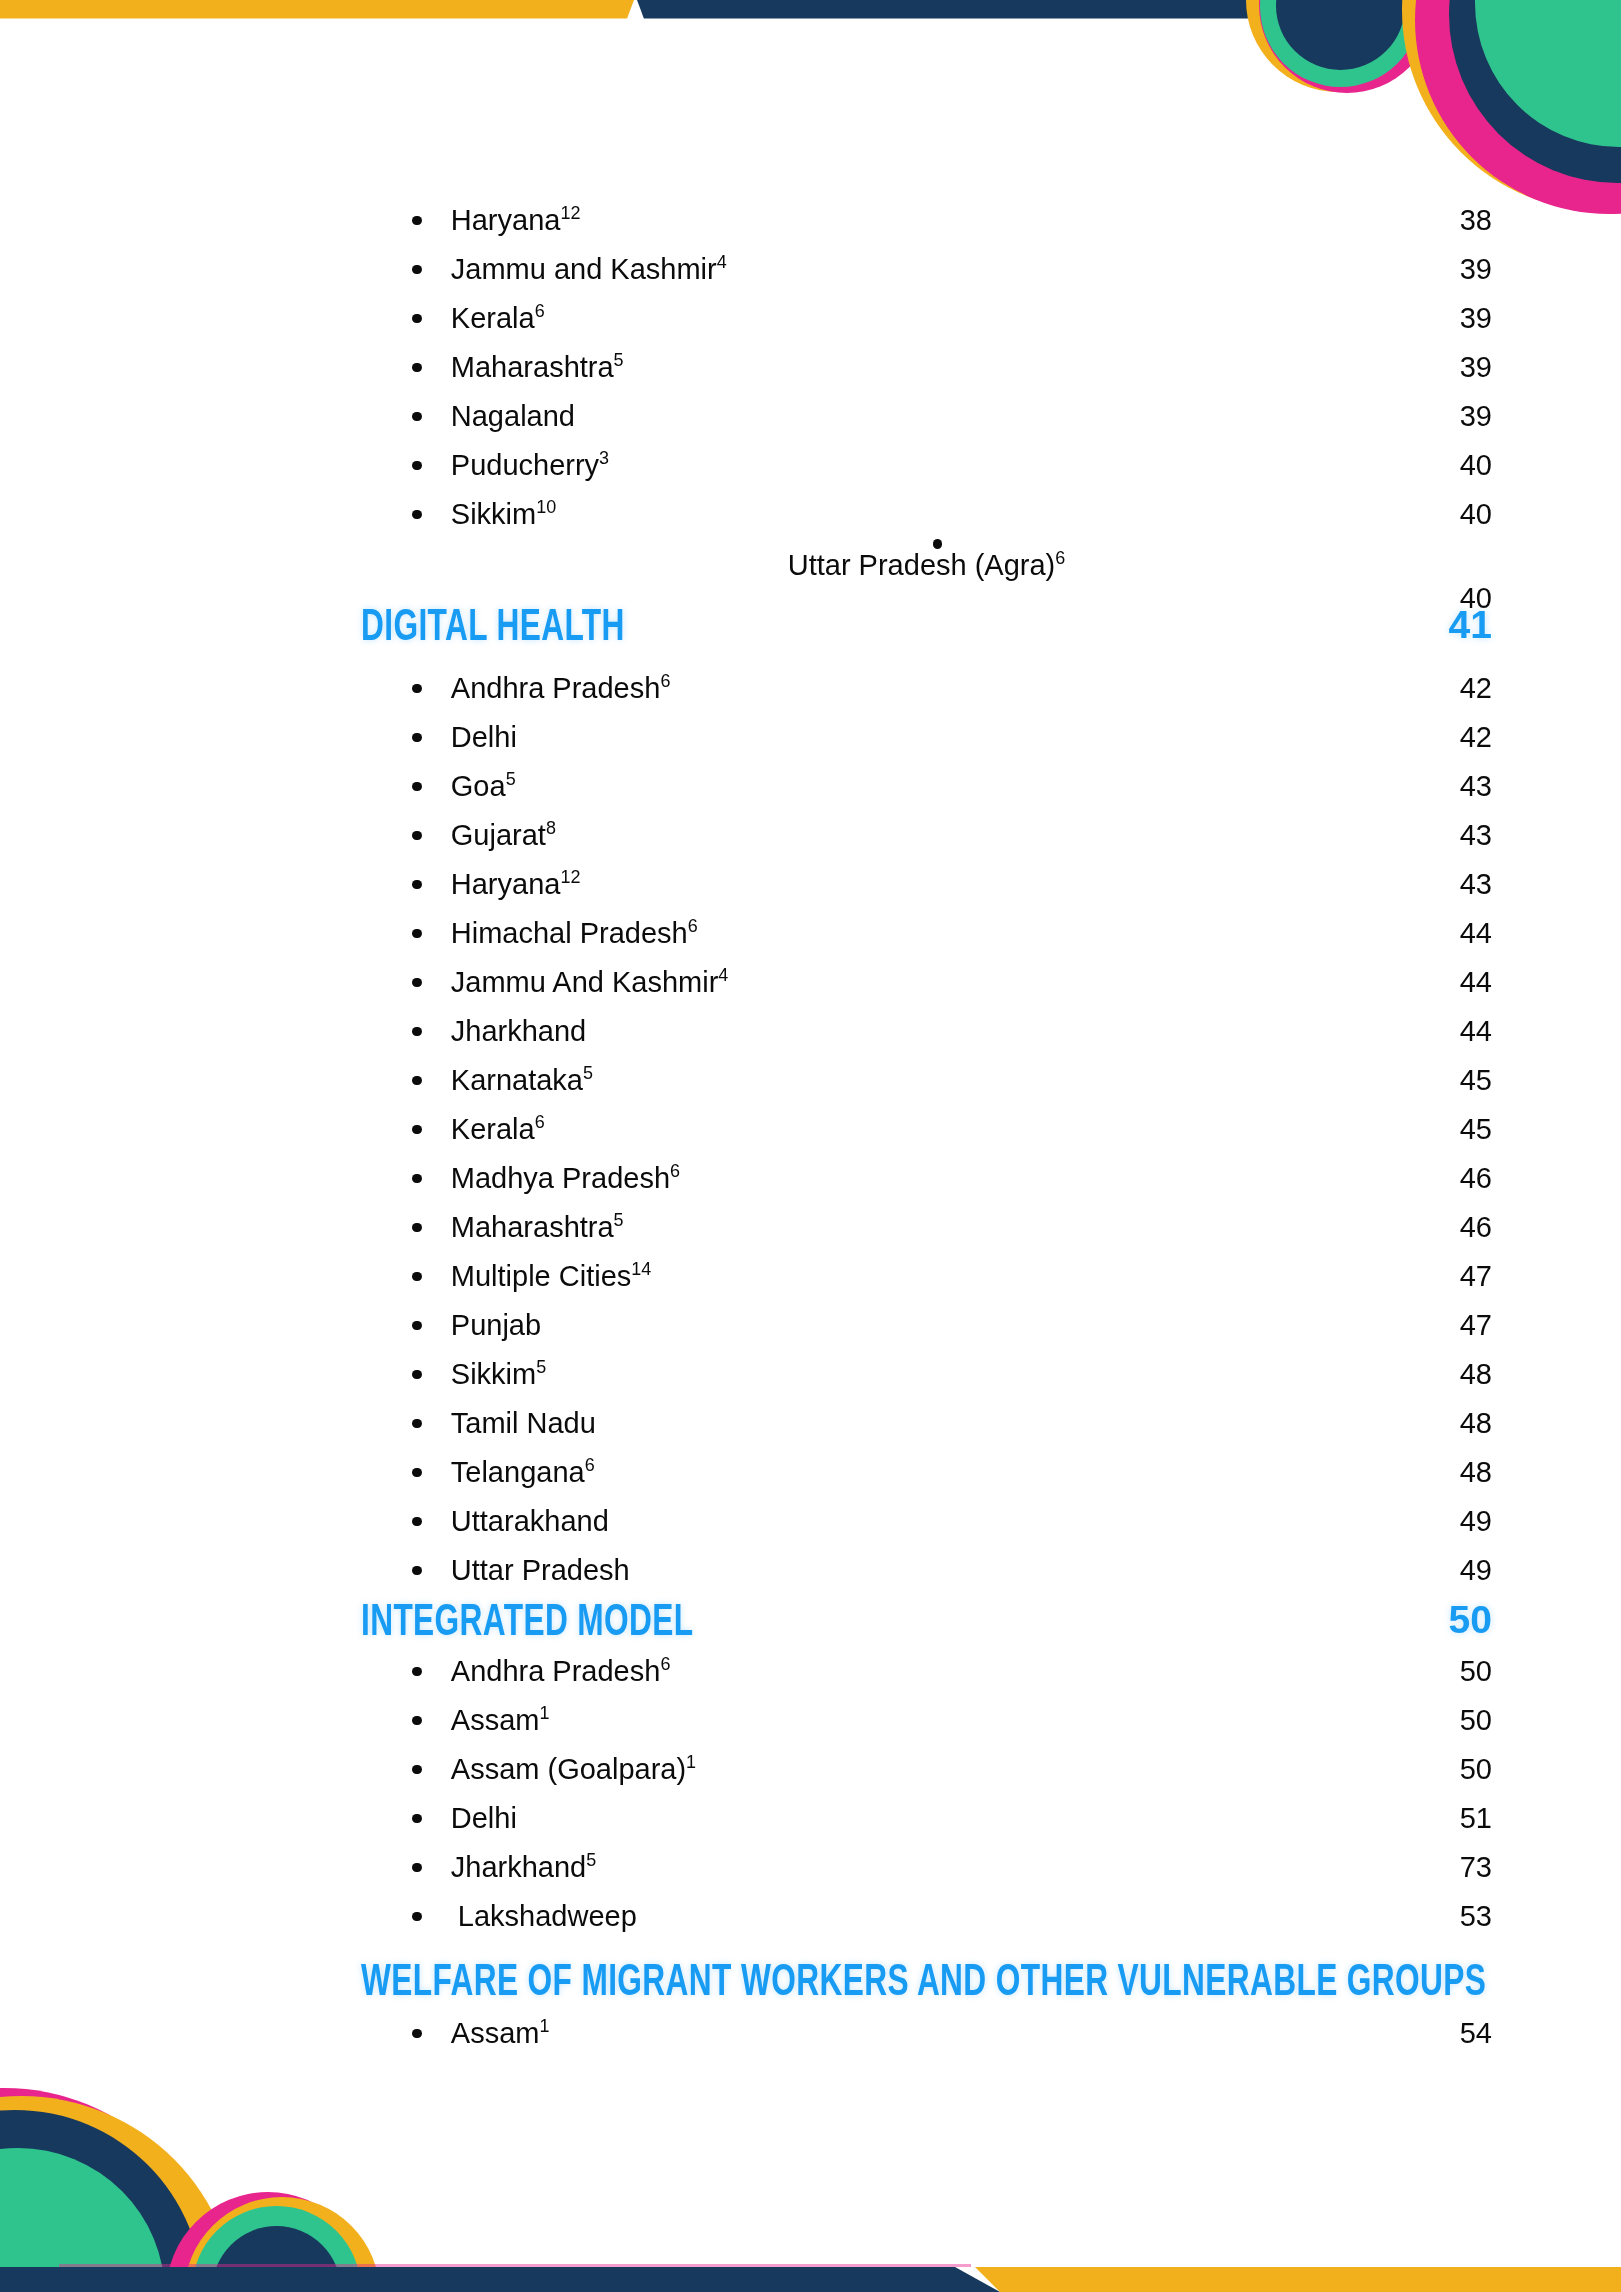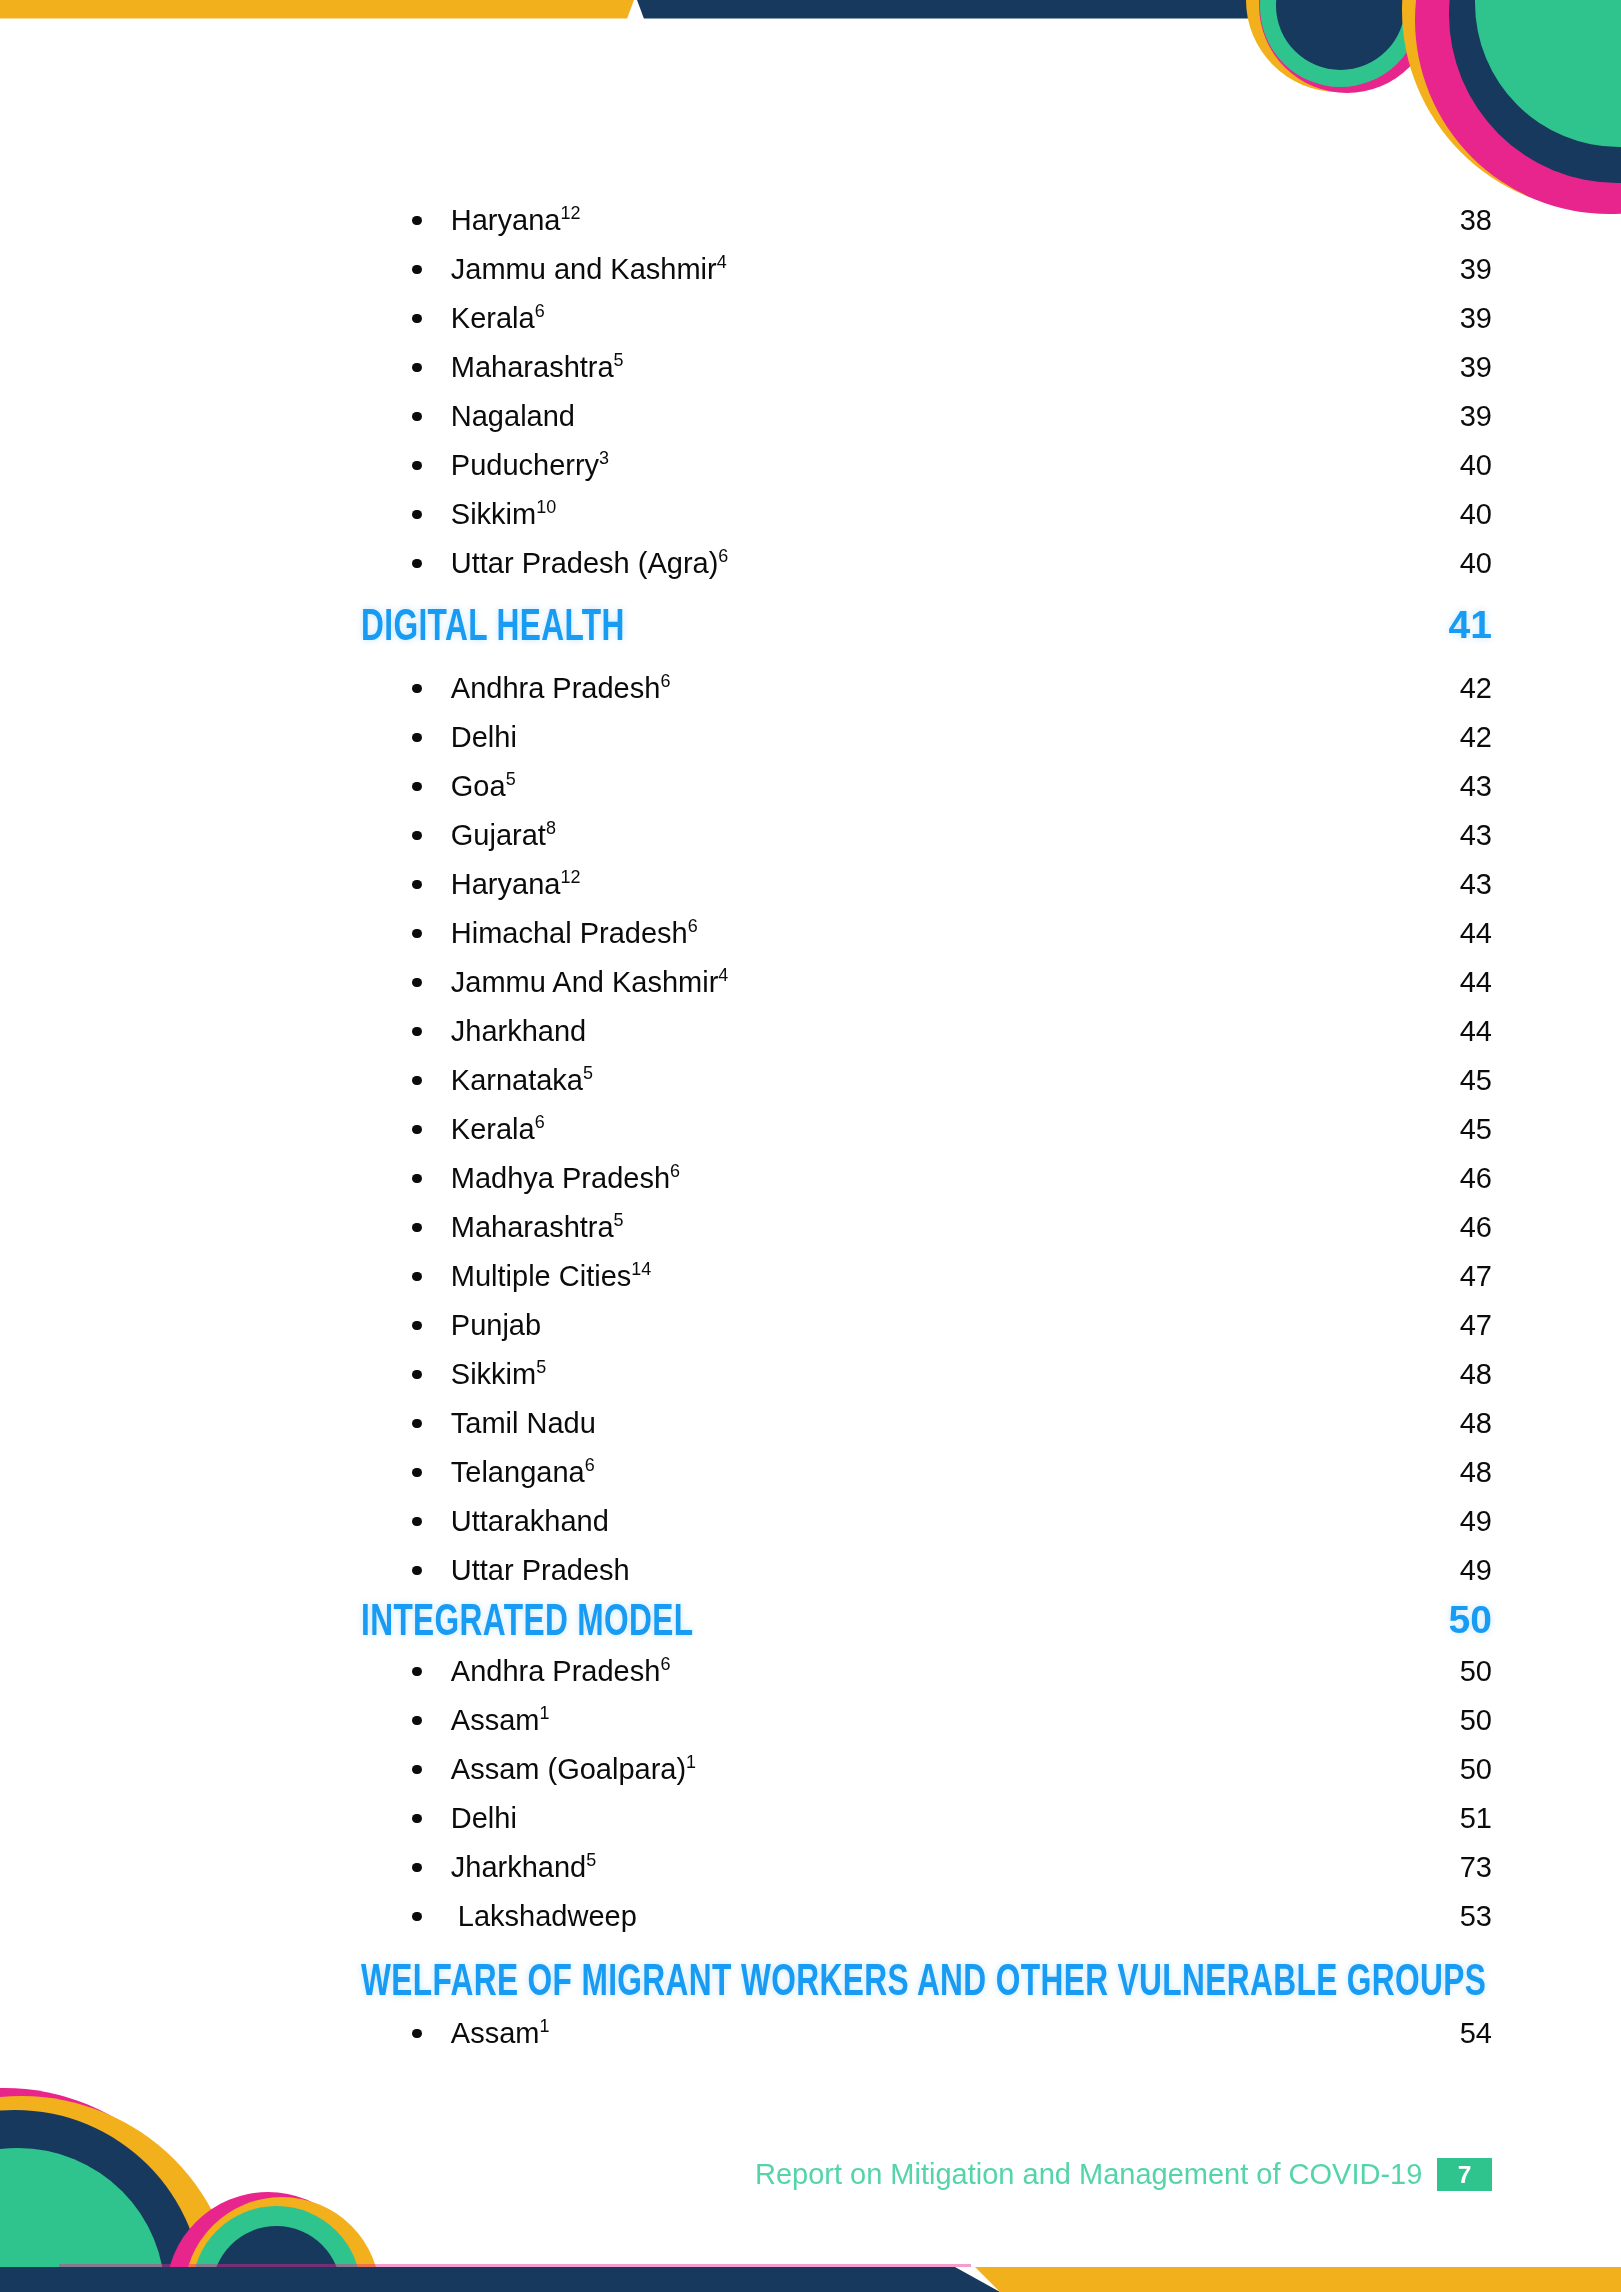--- a/index.html
+++ b/index.html
@@ -110,21 +110,21 @@
       <div class="toc-row" style="top: 441px;">
         <span class="bullet"></span>
         <span class="item-label">Puducherry<sup>3</sup></span>
         <span class="item-page">40</span>
       </div>
       <div class="toc-row" style="top: 490px;">
         <span class="bullet"></span>
         <span class="item-label">Sikkim<sup>10</sup></span>
         <span class="item-page">40</span>
       </div>
-      <div class="toc-row" style="top: 539px;">
+      <div class="toc-row" style="top: 539px; flex-direction: column;">
         <span class="bullet"></span>
         <span class="item-label">Uttar Pradesh (Agra)<sup>6</sup></span>
         <span class="item-page">40</span>
       </div>
       <div class="toc-heading" style="top: 600px;">
         <span class="heading-label">DIGITAL HEALTH</span>
         <span class="heading-page">41</span>
       </div>
       <div class="toc-row" style="top: 664px;">
         <span class="bullet"></span>
@@ -271,19 +271,15 @@
   <div class="c d-green"></div>
   <div class="c e-pink"></div>
   <div class="c e-yellow"></div>
   <div class="c e-green"></div>
   <div class="c e-navy"></div>
 
   <div class="bottombar-pink-accent"></div>
   <div class="bottombar-navy"></div>
   <div class="bottombar-yellow"></div>
 
-  <div class="footer">
-    <span class="footer-title">Report on Mitigation and Management of COVID-19</span>
-    <span class="footer-badge">7</span>
-  </div>
 
 </div>
 
 
 </body></html>

